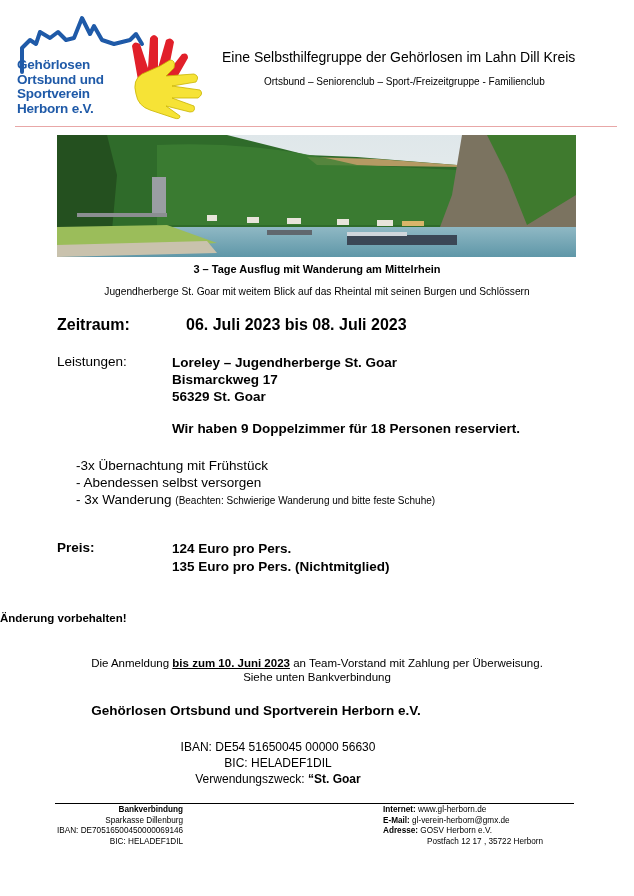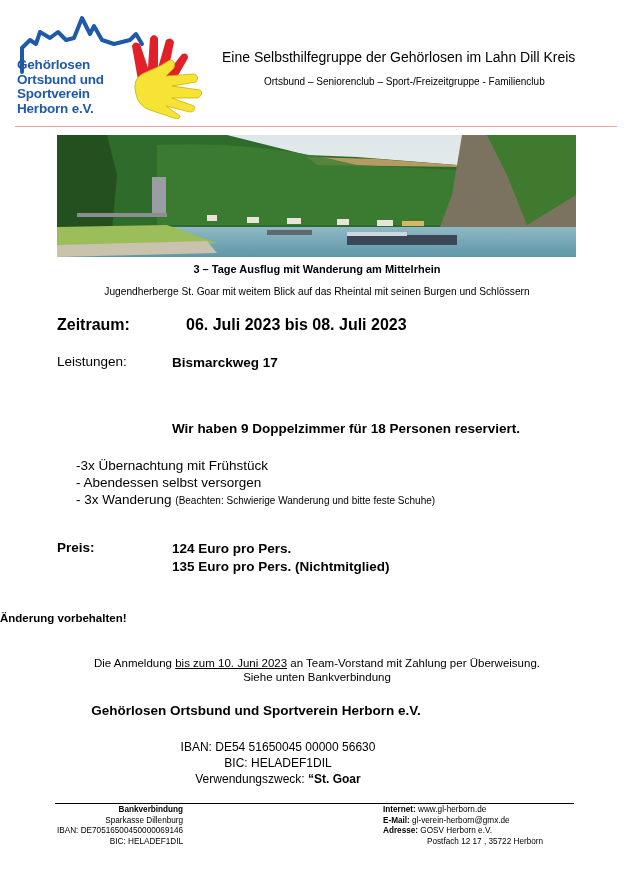--- a/index.html
+++ b/index.html
@@ -19,21 +19,21 @@
   .zeitraum-v { left: 186px; top: 316px; font-weight: bold; font-size: 16px; }
   .leist-l { left: 57px; top: 354px; font-size: 13.5px; }
   .leist-v { left: 172px; top: 354px; font-weight: bold; font-size: 13.5px; line-height: 17px; }
   .reserve { left: 172px; top: 421px; font-weight: bold; font-size: 13.5px; }
   .items { left: 76px; top: 457px; font-size: 13.5px; line-height: 17px; }
   .items .note { font-size: 10px; margin-top: 35px; }
   .preis-l { left: 57px; top: 540px; font-weight: bold; font-size: 13.5px; }
   .preis-v { left: 172px; top: 540px; font-weight: bold; font-size: 13.5px; line-height: 17.5px; }
   .aenderung { left: 0; width: 634px; top: 612px; font-weight: bold; font-size: 11.5px; }
   .anmeldung { left: 0; width: 634px; top: 656px; text-align: center; font-size: 11.5px; line-height: 14px; }
-  .anmeldung u { font-weight: normal; }
+  .anmeldung u { font-weight: bold; }
   .verein { left: 0; width: 512px; top: 703px; text-align: center; font-weight: bold; font-size: 13.5px; }
   .bank { left: 0; width: 556px; top: 739px; text-align: center; font-size: 12px; line-height: 16px; }
   .ftr-line { left: 55px; top: 803px; width: 519px; height: 1px; background: #000; }
   .ftr-left { left: 57px; top: 805px; font-size: 8.2px; line-height: 10.5px; text-align: right; }
   .ftr-right { left: 383px; top: 805px; font-size: 8.2px; line-height: 10.5px; }
   .ftr-right .ind { padding-left: 44px; }
   b { font-weight: bold; }
 </style>
 </head>
 <body>
@@ -102,21 +102,23 @@
 </div>
 
 <div class="abs title">3 – Tage Ausflug mit Wanderung am Mittelrhein</div>
 <div class="abs subtitle">Jugendherberge St. Goar mit weitem Blick auf das Rheintal mit seinen Burgen und Schlössern</div>
 
 <div class="abs zeitraum-l">Zeitraum:</div>
 <div class="abs zeitraum-v">06. Juli 2023 bis 08. Juli 2023</div>
 
 <div class="abs leist-l">Leistungen:</div>
 <div class="abs leist-v">
+  <div>Loreley – Jugendherberge St. Goar</div>
   <div>Bismarckweg 17</div>
+  <div>56329 St. Goar</div>
 </div>
 <div class="abs reserve">Wir haben 9 Doppelzimmer für 18 Personen reserviert.</div>
 
 <div class="abs items">
   <div><span>-3x Übernachtung mit Frühstück</span></div>
   <div><span>- Abendessen selbst versorgen</span></div>
   <div><span>- 3x Wanderung </span><span class="note">(Beachten: Schwierige Wanderung und bitte feste Schuhe)</span></div>
 </div>
 
 <div class="abs preis-l">Preis:</div>

